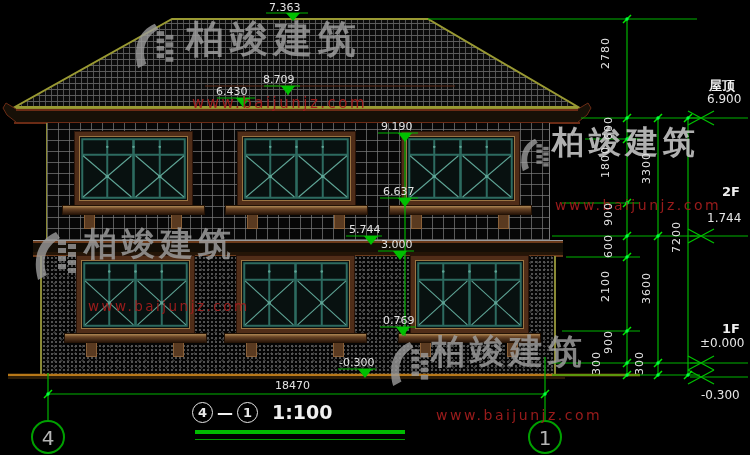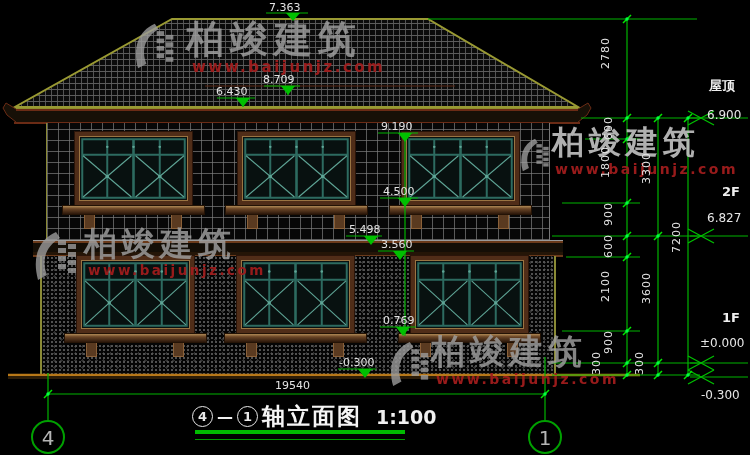--- a/index.html
+++ b/index.html
@@ -48,22 +48,22 @@
   
   .lbl{position:absolute;color:#e3e3e3;font-size:11px;white-space:nowrap;z-index:40;}
   .flb{position:absolute;color:#efefef;font-size:13px;font-weight:bold;white-space:nowrap;z-index:40;}
   .fvl{position:absolute;color:#e6e6e6;font-size:12px;white-space:nowrap;z-index:40;}
   .vdim{position:absolute;writing-mode:vertical-rl;transform:rotate(180deg);color:#e3e3e3;
         font-size:11px;letter-spacing:1px;white-space:nowrap;z-index:40;}
   .axnum{position:absolute;width:32px;text-align:center;color:#b5b5b5;font-size:20px;z-index:40;}
   
   .wm-big{position:absolute;color:rgba(160,160,160,.82);font-weight:bold;letter-spacing:6px;
           white-space:nowrap;z-index:30;line-height:1;}
-  .wm-url{position:absolute;color:rgba(160,28,28,.95);font-weight:bold;letter-spacing:2.5px;
-          white-space:nowrap;z-index:30;line-height:1;}
+  .wm-url{position:absolute;color:rgba(160,28,28,.95);font-weight:normal;letter-spacing:2.5px;
+          white-space:nowrap;z-index:30;line-height:1;margin-top:36px;}
   .wmlogo{position:absolute;z-index:30;}
   
   #title{position:absolute;left:192px;top:401px;display:flex;align-items:center;gap:4px;z-index:50;}
   .abub{width:21px;height:21px;border:1.5px solid #e8e8e8;border-radius:50%;color:#e8e8e8;
         font-size:13px;font-weight:bold;display:flex;align-items:center;justify-content:center;
         box-sizing:border-box;}
   #title .dash{color:#f0f0f0;font-size:16px;font-weight:bold;}
   #title .name{color:#f5f5f5;font-size:23px;font-weight:bold;letter-spacing:2px;}
   #title .scale{color:#f0f0f0;font-size:19px;font-weight:bold;margin-left:10px;}
   #tbar{position:absolute;left:195px;top:430px;width:210px;height:4px;background:#00bb00;z-index:50;}
@@ -262,55 +262,54 @@
   <svg class="wmlogo" style="left:384px;top:337px" width="46" height="54" viewBox="0 0 50 56">
       <use href="#wmlogoShape"></use>
     </svg>
   <div class="wm-big" style="left:431px;top:334px;font-size:34px;letter-spacing:5px">柏竣建筑</div>
   <div class="wm-url" style="left:436px;top:372px;font-size:14px">www.baijunjz.com</div>
 
   <div class="lbl" style="left:269px;top:1px">7.363</div>
   <div class="lbl" style="left:263px;top:73px">8.709</div>
   <div class="lbl" style="left:216px;top:85px">6.430</div>
   <div class="lbl" style="left:381px;top:120px">9.190</div>
-  <div class="lbl" style="left:383px;top:185px">4.500</div>
-  <div class="lbl" style="left:349px;top:223px">5.498</div>
-  <div class="lbl" style="left:381px;top:238px">3.560</div>
+  <div class="lbl" style="left:383px;top:185px">6.637</div>
+  <div class="lbl" style="left:349px;top:223px">5.744</div>
+  <div class="lbl" style="left:381px;top:238px">3.000</div>
   <div class="lbl" style="left:383px;top:314px">0.769</div>
   <div class="lbl" style="left:339px;top:356px">-0.300</div>
 
   <div class="flb" style="left:709px;top:77px">屋顶</div>
-  <div class="fvl" style="left:707px;top:108px">6.900</div>
+  <div class="fvl" style="left:707px;top:92px">6.900</div>
   <div class="flb" style="left:722px;top:184px">2F</div>
-  <div class="fvl" style="left:707px;top:211px">6.827</div>
-  <div class="flb" style="left:722px;top:310px">1F</div>
+  <div class="fvl" style="left:707px;top:211px">1.744</div>
+  <div class="flb" style="left:722px;top:321px">1F</div>
   <div class="fvl" style="left:700px;top:336px">±0.000</div>
   <div class="fvl" style="left:701px;top:388px">-0.300</div>
 
   <div class="vdim" style="left:599px;top:37px">2780</div>
   <div class="vdim" style="left:602px;top:116px">600</div>
   <div class="vdim" style="left:599px;top:146px">1800</div>
   <div class="vdim" style="left:602px;top:202px">900</div>
   <div class="vdim" style="left:602px;top:234px">600</div>
   <div class="vdim" style="left:599px;top:270px">2100</div>
   <div class="vdim" style="left:602px;top:330px">900</div>
   <div class="vdim" style="left:590px;top:351px">300</div>
   <div class="vdim" style="left:640px;top:152px">3300</div>
   <div class="vdim" style="left:640px;top:272px">3600</div>
   <div class="vdim" style="left:633px;top:351px">300</div>
   <div class="vdim" style="left:670px;top:221px">7200</div>
 
-  <div class="lbl" style="left:275px;top:379px">19540</div>
+  <div class="lbl" style="left:275px;top:379px">18470</div>
 
   <div class="axnum" style="left:32px;top:426px">4</div>
   <div class="axnum" style="left:529px;top:426px">1</div>
 
   <div id="title">
     <span class="abub">4</span>
     <span class="dash">—</span>
     <span class="abub">1</span>
-    <span class="name">轴立面图</span>
     <span class="scale">1:100</span>
   </div>
   <div id="tbar"></div>
   <div id="tbar2"></div>
 
 </div>
 
 </body></html>

